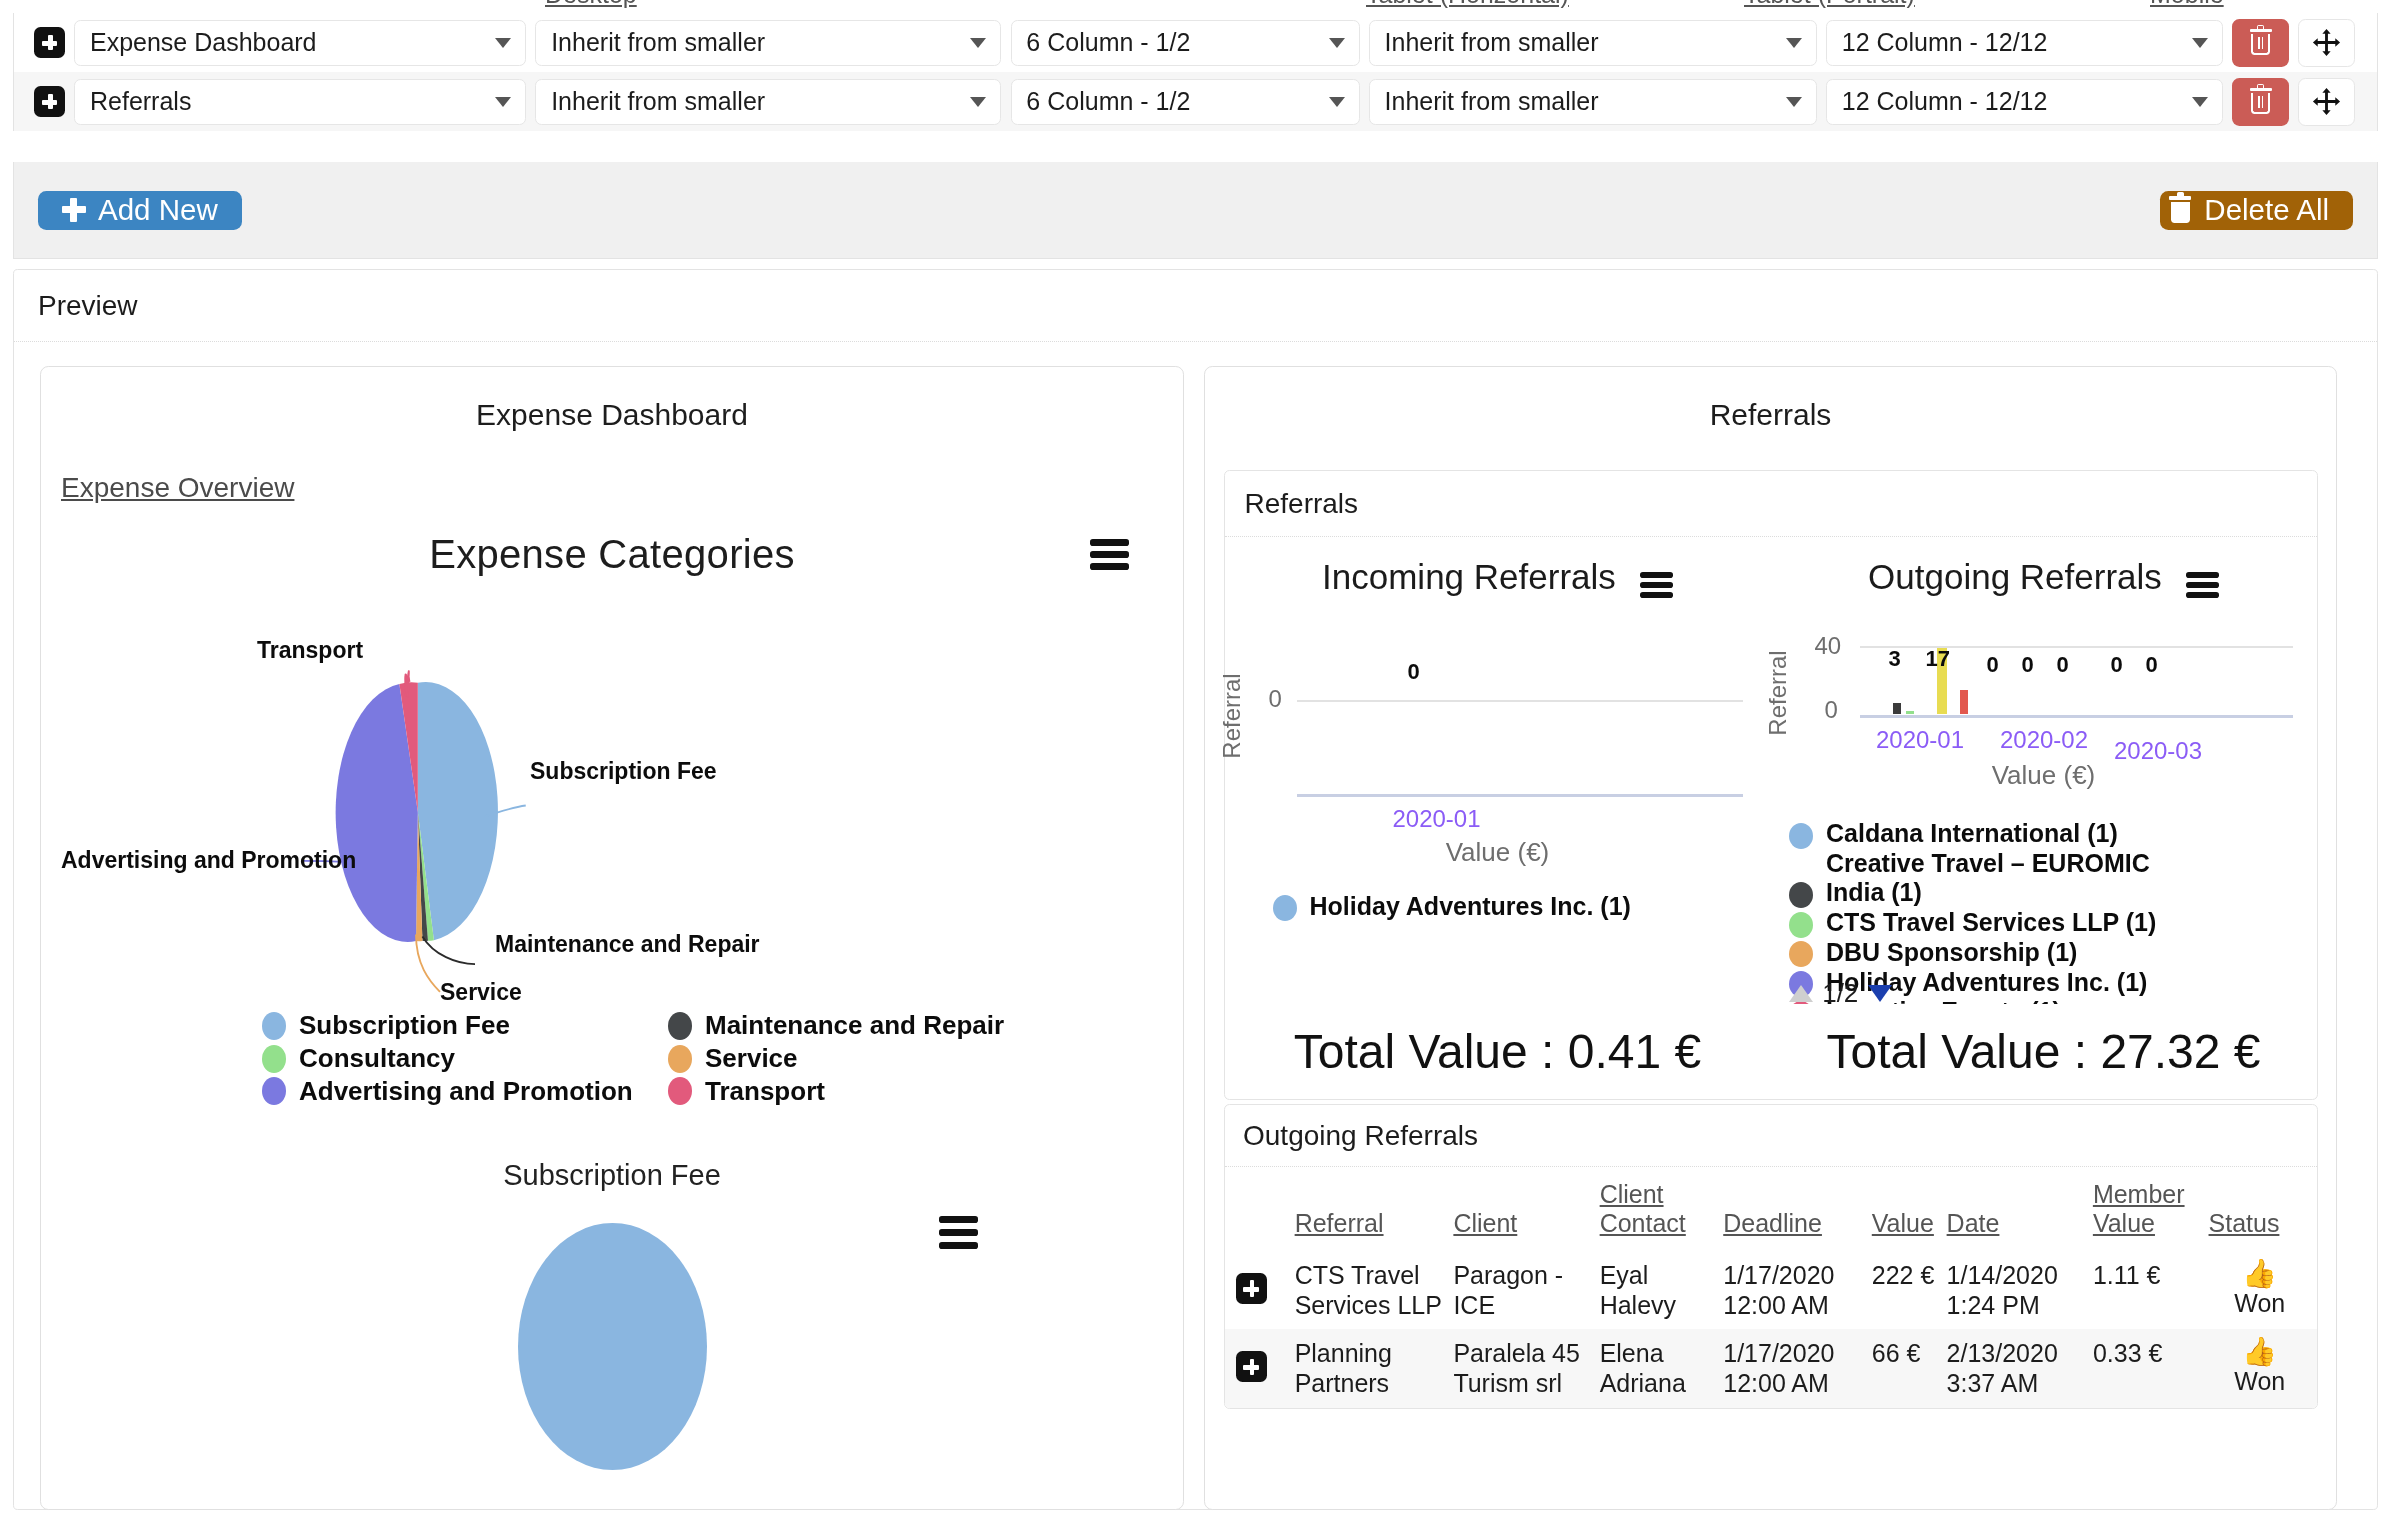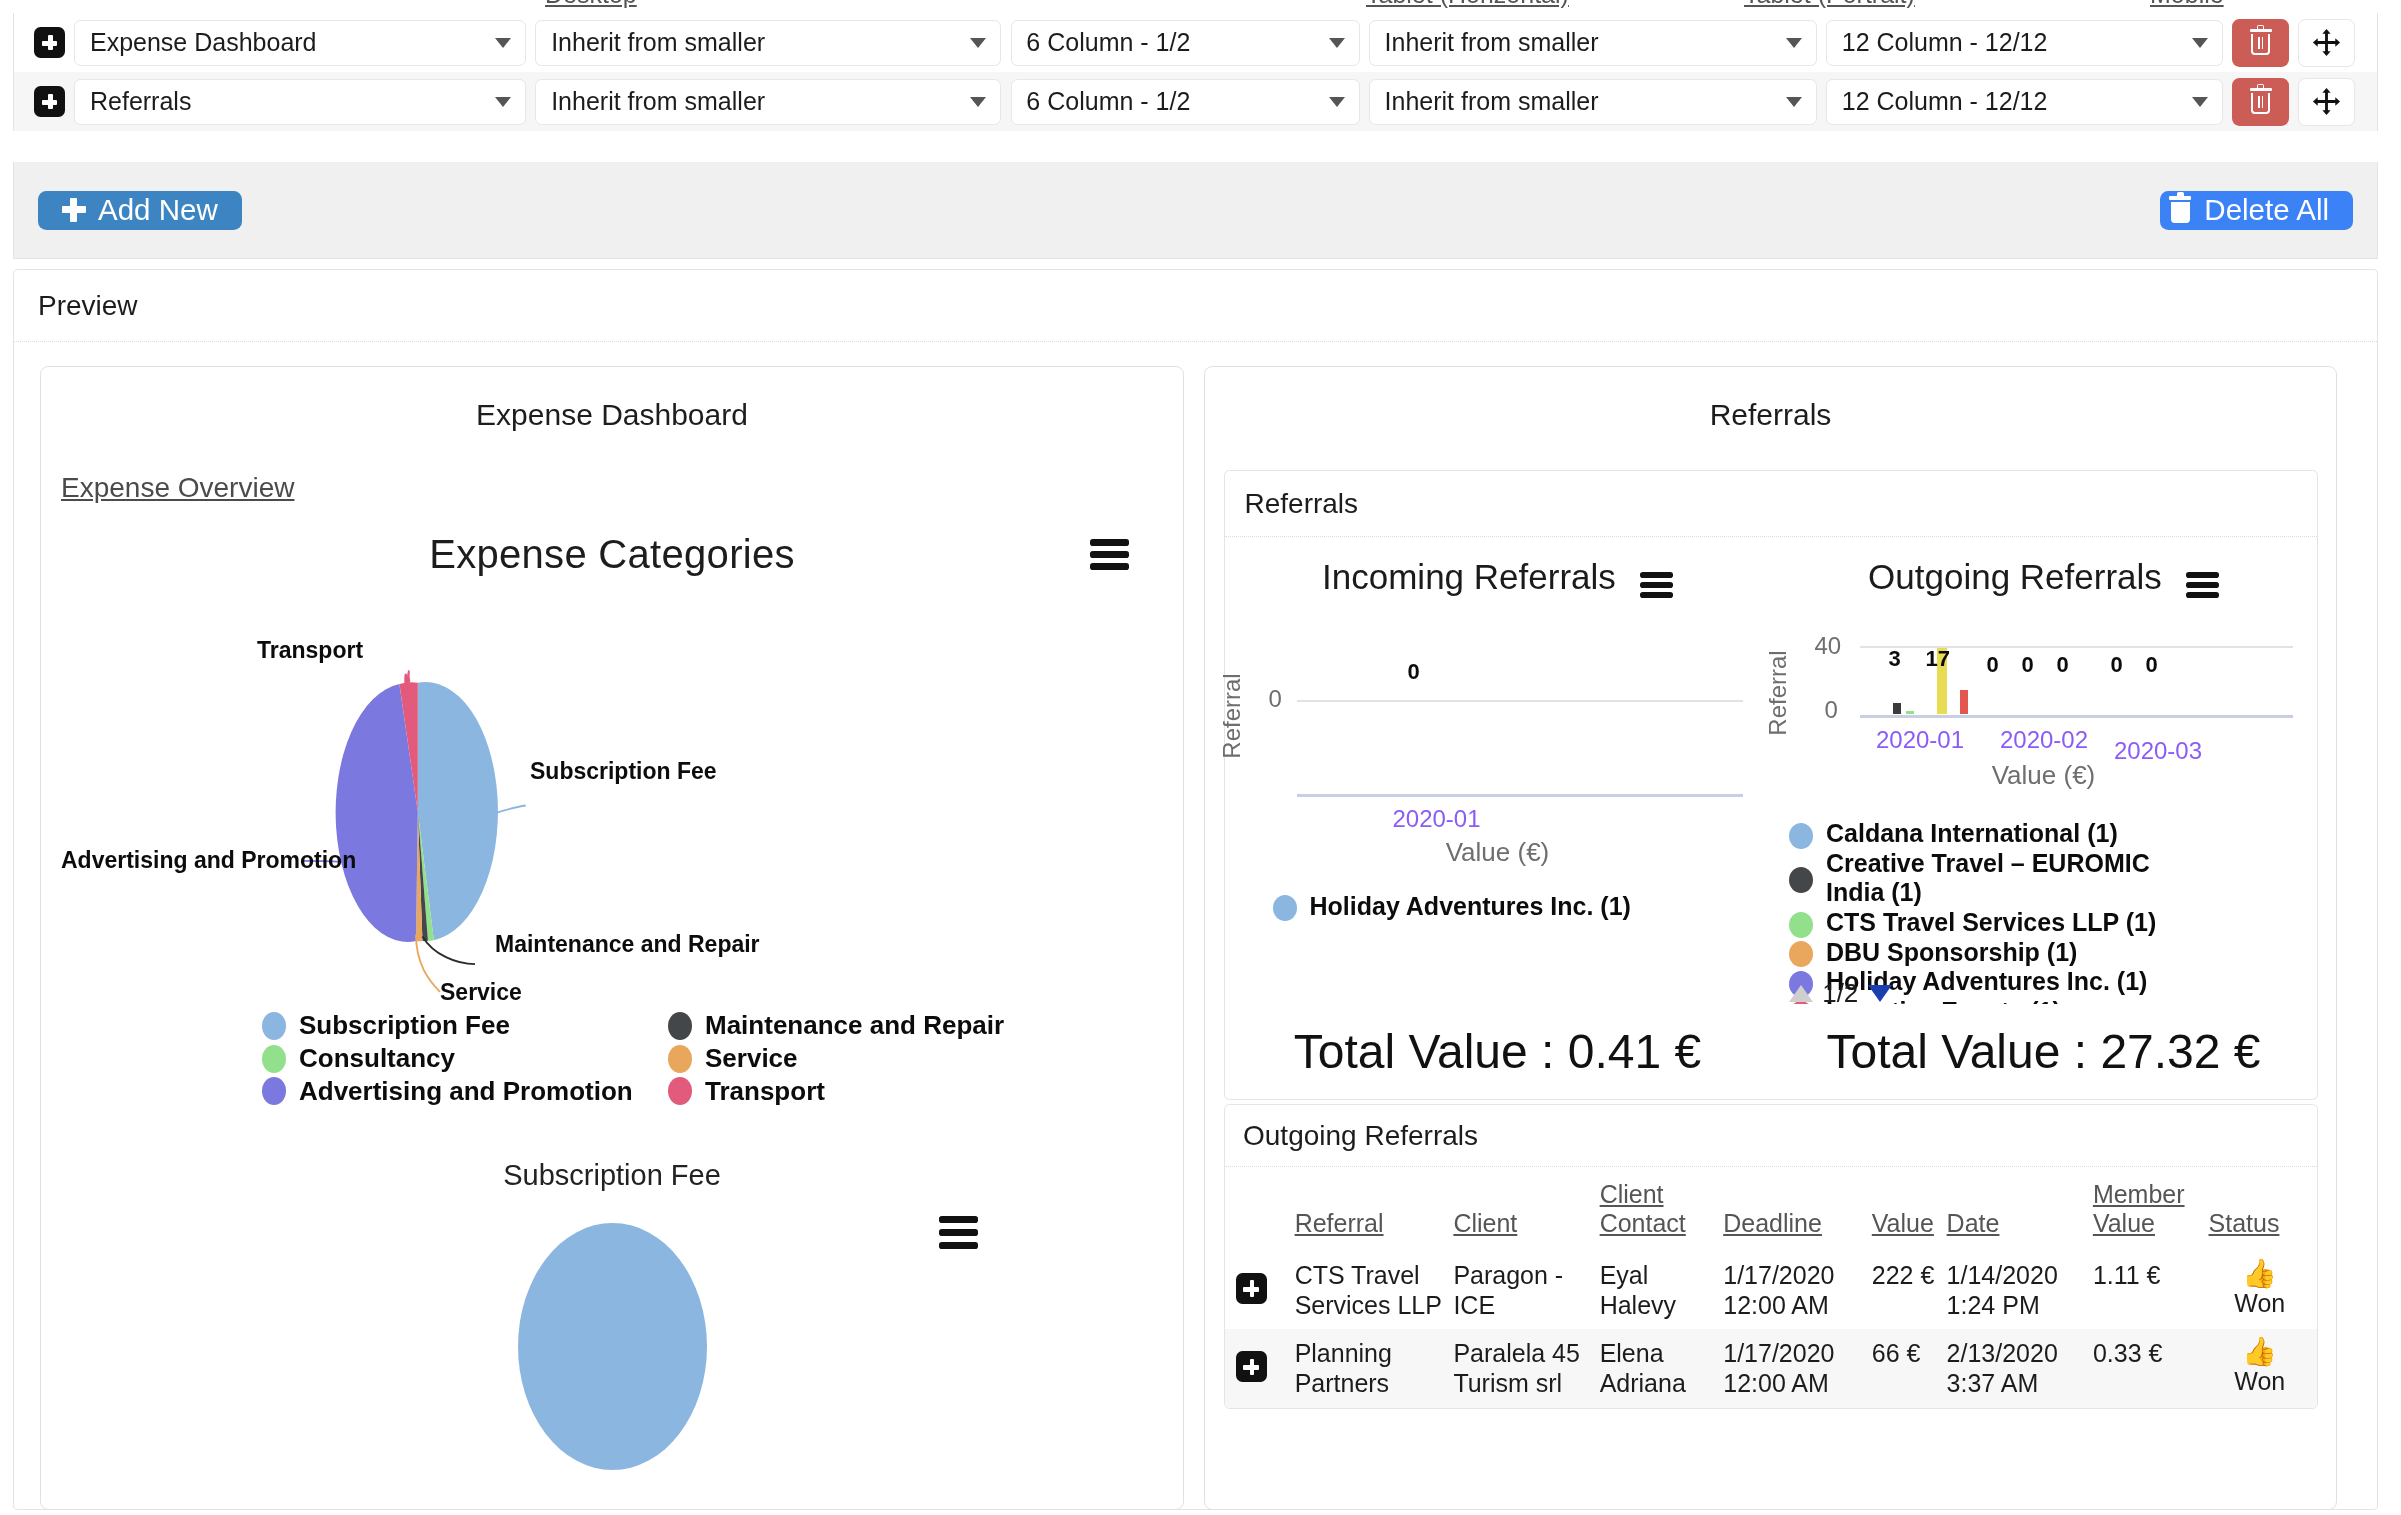--- a/index.html
+++ b/index.html
@@ -109,21 +109,21 @@
     display:flex; align-items:center; justify-content:space-between;
     padding:0 24px 0 24px;
   }
   .btn{
     display:inline-flex; align-items:center; gap:12px;
     height:39px; padding:0 24px; border-radius:8.3px;
     font-size:29.5px; color:#fff; cursor:pointer; border:none;
     font-family:"Liberation Sans", sans-serif;
   }
   .btn.primary{ background:#3c85c2; }
-  .btn.danger{ background:#3b82f6;padding-left:8px; }
+  .btn.danger{ background:#a16207;padding-left:8px; }
   .plus-glyph{
     position:relative; width:24px; height:24px; flex:0 0 24px;
   }
   .plus-glyph:before, .plus-glyph:after{
     content:""; position:absolute; background:#fff; border-radius:0.9px;
   }
   .plus-glyph:before{ left:0; right:0; top:8.3px; height:6.5px; }
   .plus-glyph:after{ top:0; bottom:0; left:8.3px; width:6.5px; }
 
   
@@ -239,21 +239,21 @@
   }
   .xaxis-title{
     position:absolute; font-size:26px; color:#6e6e6e; text-align:center; width:100%;
   }
   .dlabel{
     position:absolute; font-size:22px; font-weight:bold; color:#0c0c0c;
   }
   .bar{ position:absolute; bottom:0; }
 
   .mini-legend{ margin-top:7.4px; }
-  .ml-item{ display:flex; align-items:center; gap:13px; }
+  .ml-item{ display:flex; align-items:flex-end; gap:13px; }
   .ml-dot{ width:24px; height:26px; border-radius:50%; flex:0 0 24px; margin-top:3.7px;}
   .ml-txt{ font-size:25px; font-weight:bold; color:#0c0c0c; line-height:1.18; }
 
   .pager{ display:flex; align-items:center; gap:9.2px; margin-top:5.5px; }
   .tri-up{
     width:0;height:0;border-left:12px solid transparent;border-right:12px solid transparent;
     border-bottom:17.5px solid #cfcfcf; cursor:pointer;
   }
   .tri-down{
     width:0;height:0;border-left:12px solid transparent;border-right:12px solid transparent;

